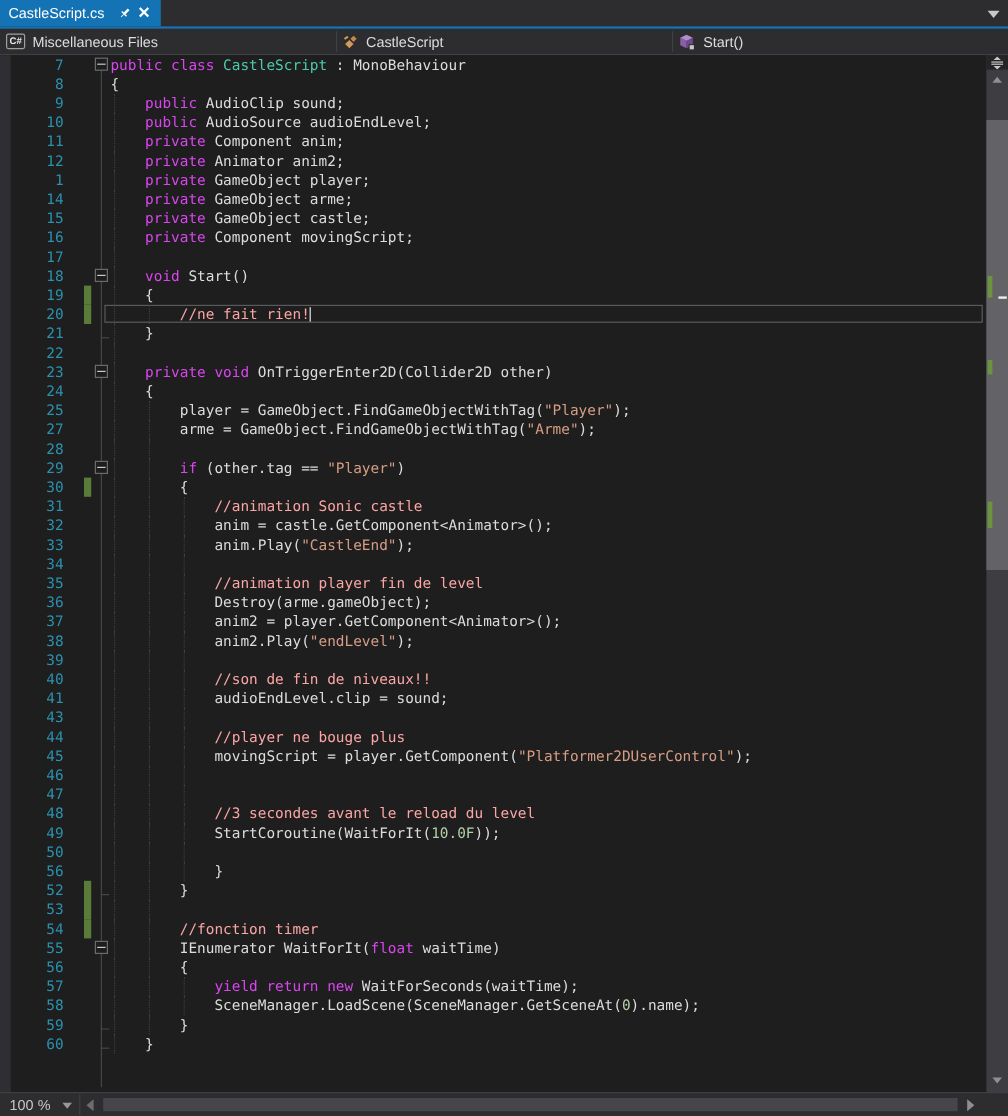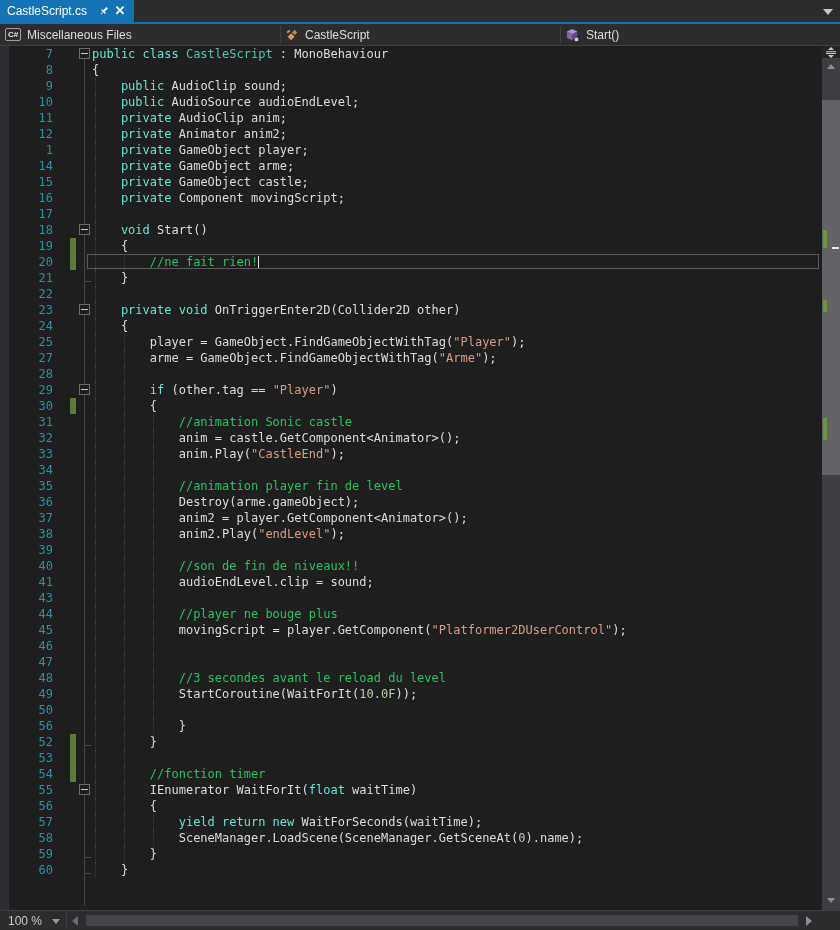--- a/index.html
+++ b/index.html
@@ -32,22 +32,22 @@
   .outline-vline { position:absolute; left:84px; top:13px; height:847px; width:1px; background:#45454B; }
   #rows { position:absolute; left:0; top:0; right:18px; bottom:0; }
   .row { position:relative; height:16px; font-family:"DejaVu Sans Mono", monospace; font-size:12px; line-height:16px; }
   .ln { position:absolute; left:0; width:53px; text-align:right; color:#2B91AF; }
   .chbar { position:absolute; left:70px; top:0; bottom:0; width:6px; background:#5B7B38; }
   .fold { position:absolute; left:79px; top:2px; width:11px; height:11px; border:1px solid #6B6B6B; background:#1E1E1E; }
   .fold::after { content:""; position:absolute; left:1px; right:1px; top:4px; height:1px; background:#C8C8C8; }
   .tick { position:absolute; left:84px; top:11px; width:7px; height:1px; background:#45454B; }
   .guide { position:absolute; top:0; bottom:0; width:1px; border-left:1px dotted #3E3E46; }
   .code { position:absolute; left:92px; white-space:pre; color:#DCDCDC; }
-  .t-k { color:#5eead4; } .t-p { color:#DCDCDC; } .t-s { color:#D69D85; }
-  .t-c { color:#22c55e; } .t-t { color:#4EC9B0; } .t-n { color:#B5CEA8; }
+  .t-k { color:#d946ef; } .t-p { color:#DCDCDC; } .t-s { color:#D69D85; }
+  .t-c { color:#fca5a5; } .t-t { color:#4EC9B0; } .t-n { color:#B5CEA8; }
   .curbox { position:absolute; left:87px; right:3px; top:0; height:15px; border:1px solid #5A5A5C; }
   .caret { display:inline-block; width:1px; height:12px; background:#E6E6E6; vertical-align:-2px; }
 
   
   .vscroll { position:absolute; right:0; top:0; bottom:0; width:18px; background:#3E3E42; }
   .vsplitter { position:absolute; left:0; top:0; width:18px; height:13px; background:#252526; border-bottom:1px solid #3F3F46;
                display:flex; align-items:center; justify-content:center; }
   .tri-up { width:0; height:0; border-left:4px solid transparent; border-right:4px solid transparent; border-bottom:5px solid #8E8E93; }
   .tri-down { width:0; height:0; border-left:4px solid transparent; border-right:4px solid transparent; border-top:5px solid #8E8E93; }
   .vup { position:absolute; left:5px; top:18px; }
@@ -149,21 +149,21 @@
           <span class="code"><span class="t-k">    public </span><span class="t-p">AudioClip sound;</span></span>
         </div>
         <div class="row">
           <span class="ln">10</span>
           <span class="guide" style="left: calc(0ch + 95px);"></span>
           <span class="code"><span class="t-k">    public </span><span class="t-p">AudioSource audioEndLevel;</span></span>
         </div>
         <div class="row">
           <span class="ln">11</span>
           <span class="guide" style="left: calc(0ch + 95px);"></span>
-          <span class="code"><span class="t-k">    private </span><span class="t-p">AudioClip anim;</span></span>
+          <span class="code"><span class="t-k">    private </span><span class="t-p">Component anim;</span></span>
         </div>
         <div class="row">
           <span class="ln">12</span>
           <span class="guide" style="left: calc(0ch + 95px);"></span>
           <span class="code"><span class="t-k">    private </span><span class="t-p">Animator anim2;</span></span>
         </div>
         <div class="row">
           <span class="ln">1</span>
           <span class="guide" style="left: calc(0ch + 95px);"></span>
           <span class="code"><span class="t-k">    private </span><span class="t-p">GameObject player;</span></span>

